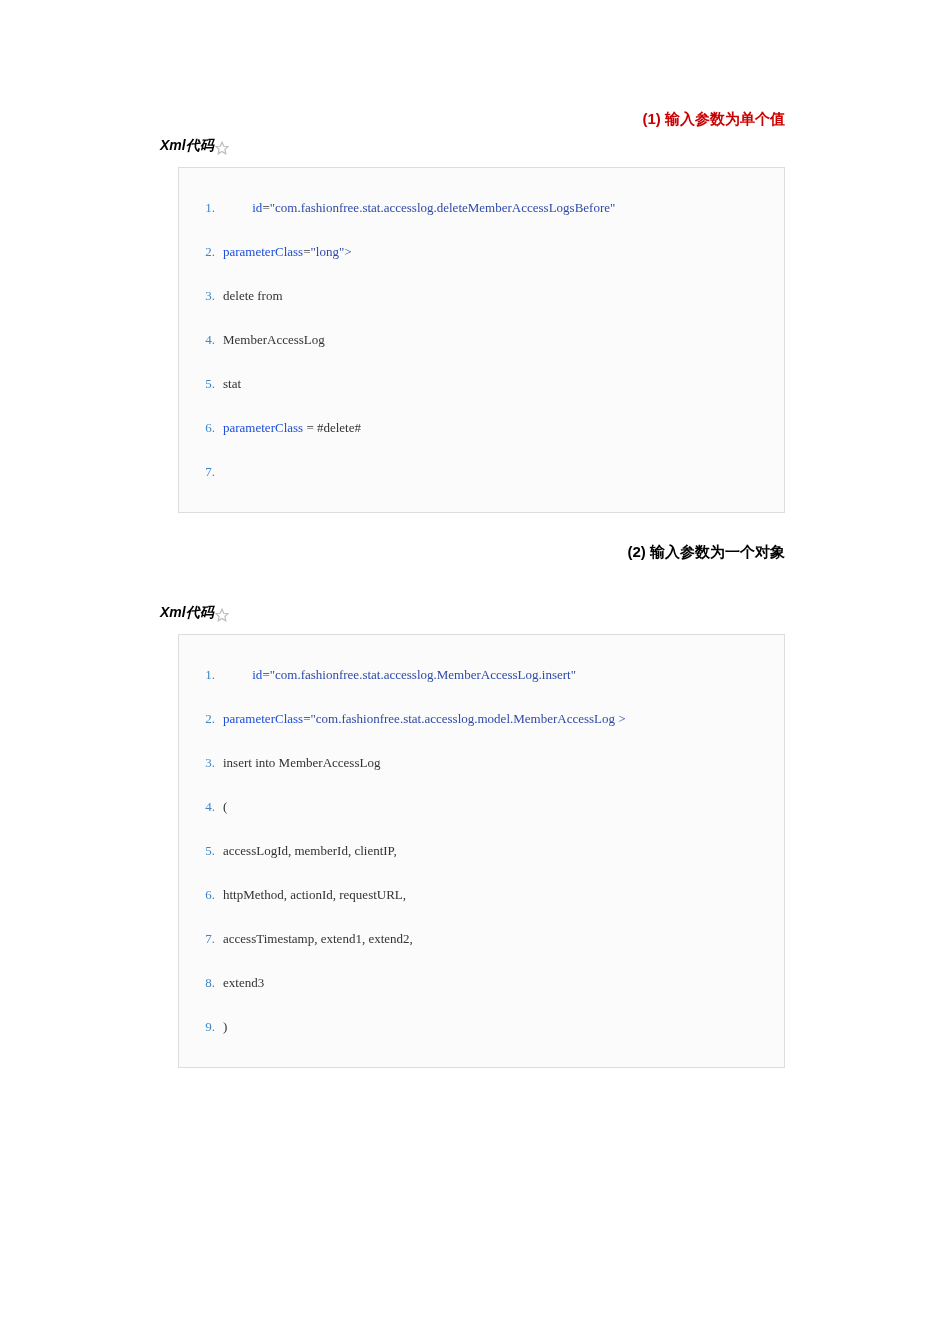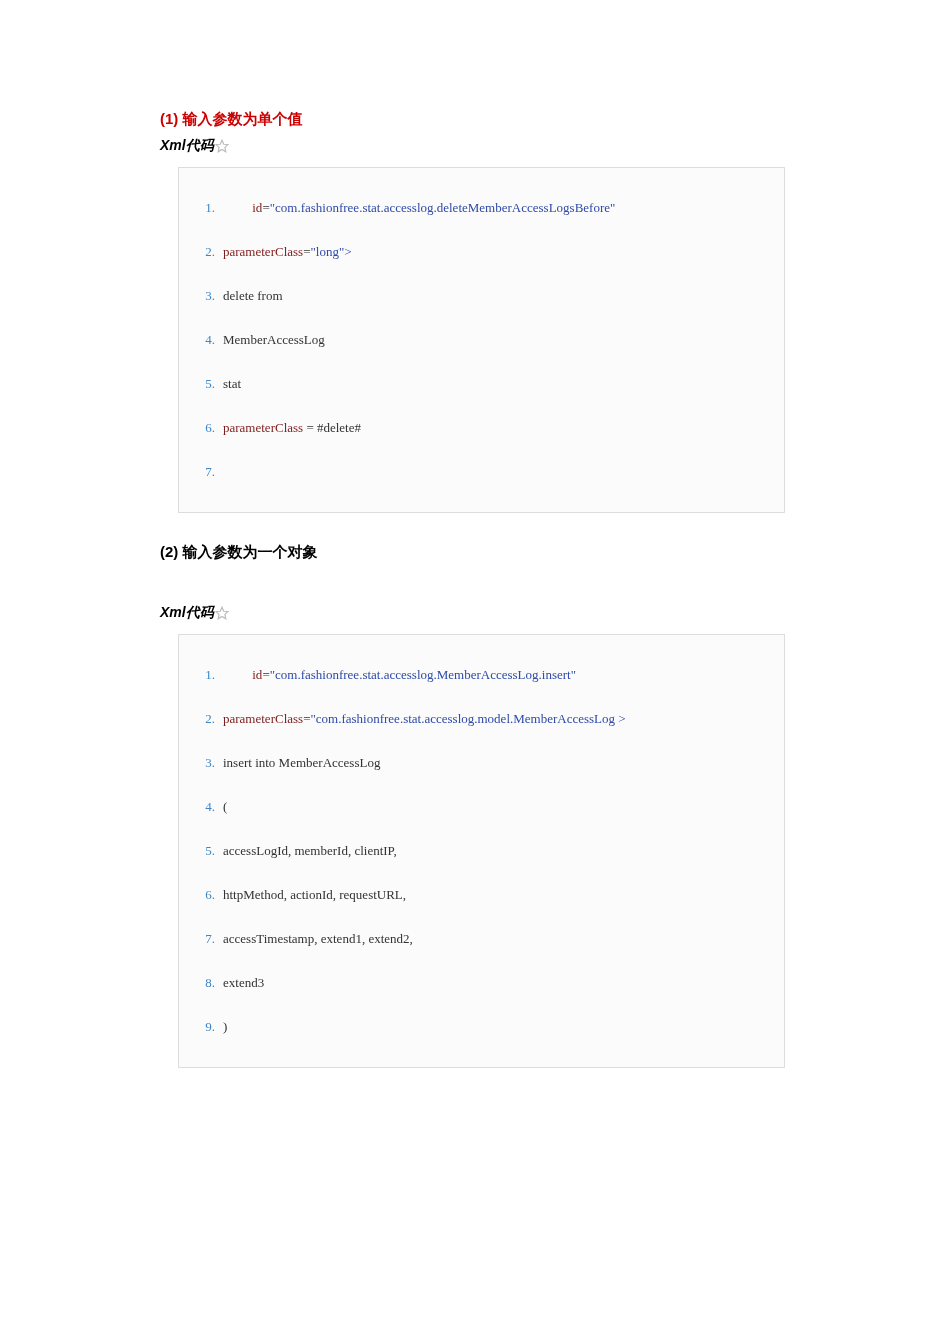--- a/index.html
+++ b/index.html
@@ -9,32 +9,33 @@
     font-family: "Microsoft YaHei", "SimHei", Arial, sans-serif;
     font-size: 14px;
     color: #333;
     width: 945px;
     box-sizing: border-box;
   }
   .heading {
     font-weight: bold;
     margin-bottom: 8px;
     font-size: 15px;
+    text-align: right;
   }
   .heading-1 {
     color: #cc0000;
   }
   .heading-2 {
     color: #000;
     margin-top: 30px;
     margin-bottom: 42px;
   }
   .xml-label-row {
     display: flex;
-    align-items: center;
+    align-items: flex-end;
     gap: 1px;
     margin-bottom: 12px;
   }
   .xml-label {
     font-weight: bold;
     font-style: italic;
     color: #000;
     font-size: 14px;
   }
   .star-icon {
@@ -63,21 +64,21 @@
     width: 28px;
     text-align: right;
     flex-shrink: 0;
     font-family: "Comic Sans MS", cursive;
   }
   .code-content {
     padding-left: 8px;
     white-space: pre;
     font-family: "Comic Sans MS", cursive;
   }
-  .attr { color: #7f1d1d; margin-top: 28px; }
+  .attr { color: #1d4ed8; margin-top: 28px; }
   .val  { color: #2e4aa8; }
   .tagc { color: #2e4aa8; font-weight: normal; }
   .txt  { color: #333; }
 </style>
 </head>
 <body>
 
 <div class="heading heading-1">(1) 输入参数为单个值</div>
 
 <div class="xml-label-row">

